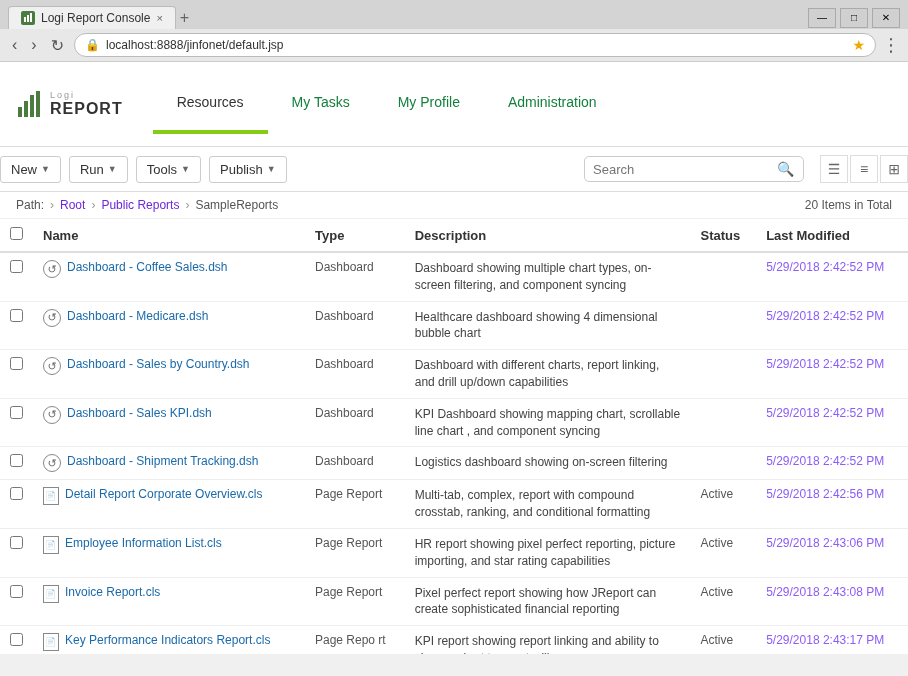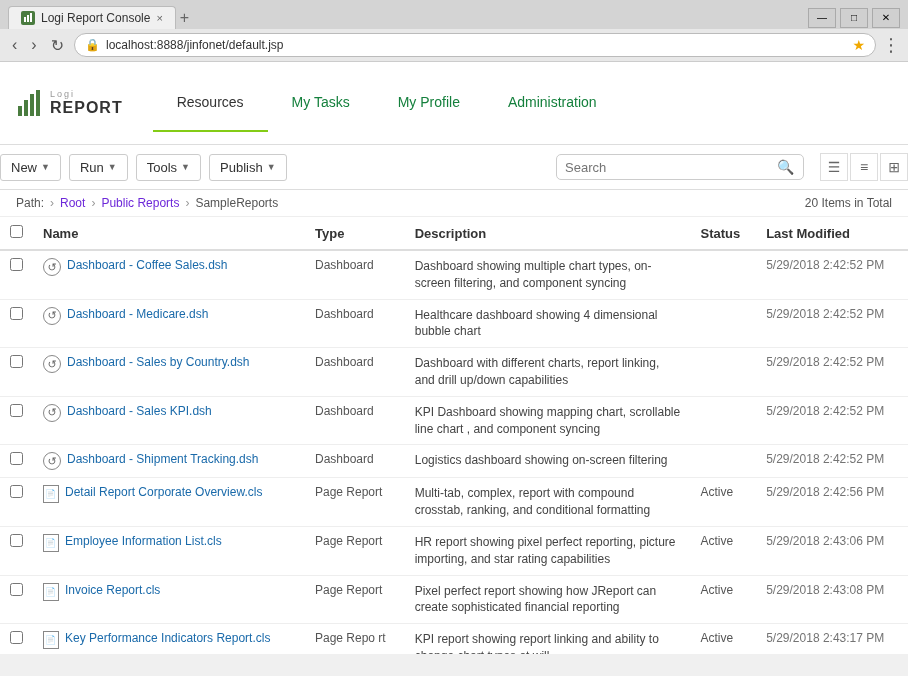--- a/index.html
+++ b/index.html
@@ -26,27 +26,27 @@
 
     
     .app { background: white; height: calc(676px - 84px); display: flex; flex-direction: column; }
 
     
     .app-header { background: white; border-bottom: 1px solid #ddd; padding: 12px 16px; display: flex; align-items: center; gap: 0; }
     .logo { display: flex; align-items: center; gap: 4px; margin-right: 30px; padding: 12px 0; }
     .logo-icon { width: 30px; height: 30px; }
     .nav-tabs { display: flex; gap: 0; }
     .nav-tab { padding: 20px 24px; font-size: 14px; color: #15803d; cursor: pointer; border-bottom: 2px solid transparent; text-decoration: none; }
-    .nav-tab.active { border-bottom: 2px solid #84cc16; color: #333; font-weight: 500; }
+    .nav-tab.active { border-bottom: 4px solid #84cc16; color: #333; font-weight: 500; }
 
     
     .toolbar { display: flex; align-items: center; padding: 8px 0; border-bottom: 1px solid #ddd; gap: 8px; background: white; }
     .toolbar-btn { display: flex; align-items: center; gap: 4px; padding: 5px 10px; border: 1px solid #ccc; background: white; border-radius: 3px; cursor: pointer; font-size: 13px; color: #333; }
     .toolbar-btn .arrow { font-size: 9px; color: #666; }
-    .search-box { margin-left: auto; display: flex; align-items: center; background: white; border: 1px solid #ccc; border-radius: 5px; padding: 4px 8px; gap: 6px; width: 248px; }
+    .search-box { margin-left: auto; display: flex; align-items: center; background: white; border: 1px solid #ccc; border-radius: 5px; padding: 4px 8px; gap: 6px; width: 220px; }
     .search-input { border: none; outline: none; font-size: 13px; width: 100%; color: #999; }
     .search-icon { color: #888; font-size: 14px; }
     .view-btns { display: flex; gap: 2px; margin-left: 8px; }
     .view-btn { width: 28px; height: 28px; display: flex; align-items: center; justify-content: center; border: 1px solid #ddd; background: white; cursor: pointer; color: #666; font-size: 14px; }
 
     
     .breadcrumb-bar { display: flex; align-items: center; padding: 6px 16px; font-size: 12px; color: #555; border-bottom: 1px solid #eee; background: white; }
     .breadcrumb-bar .sep { margin: 0 6px; color: #999; }
     .breadcrumb-link { color: #6d28d9; cursor: pointer; }
     .item-count { margin-left: auto; font-size: 12px; color: #555; }
@@ -58,21 +58,21 @@
     thead th:first-child { width: 30px; }
     tbody tr { border-bottom: 1px solid #eee; }
     tbody td { padding: 7px 10px; font-size: 12px; color: #333; vertical-align: top; }
     .checkbox-cell { width: 30px; }
     .checkbox-cell input { cursor: pointer; }
     .name-cell { display: flex; align-items: flex-start; gap: 6px; }
     .name-link { color: #1a6aaa; cursor: pointer; }
     .type-cell { color: #555; white-space: nowrap; }
     .desc-cell { color: #444; line-height: 1.4; max-width: 260px; }
     .status-cell { color: #555; }
-    .modified-cell { color: #737373; white-space: nowrap; }
+    .modified-cell { color: #8b5cf6; white-space: nowrap; }
 
     
     .table-container::-webkit-scrollbar { width: 12px; }
     .table-container::-webkit-scrollbar-track { background: #f0f0f0; }
     .table-container::-webkit-scrollbar-thumb { background: #bbb; border: 2px solid #f0f0f0; border-radius: 4px; }
 
     
     .dash-icon { width: 18px; height: 18px; border: 1.5px solid #888; border-radius: 50%; display: flex; align-items: center; justify-content: center; flex-shrink: 0; }
     .dash-icon::after { content: '↺'; font-size: 11px; color: #666; }
     .page-icon { width: 16px; height: 18px; border: 1.5px solid #888; display: flex; align-items: center; justify-content: center; flex-shrink: 0; font-size: 9px; color: #888; }

